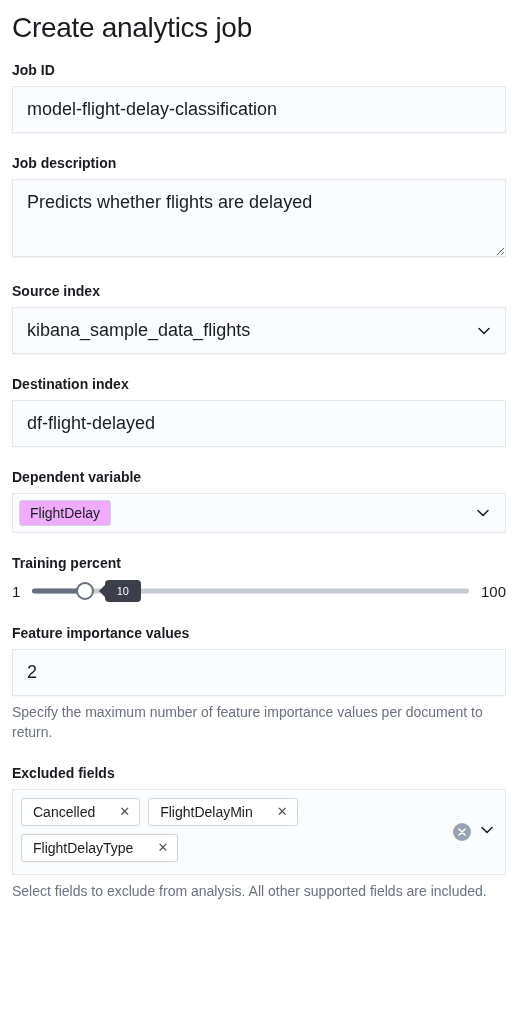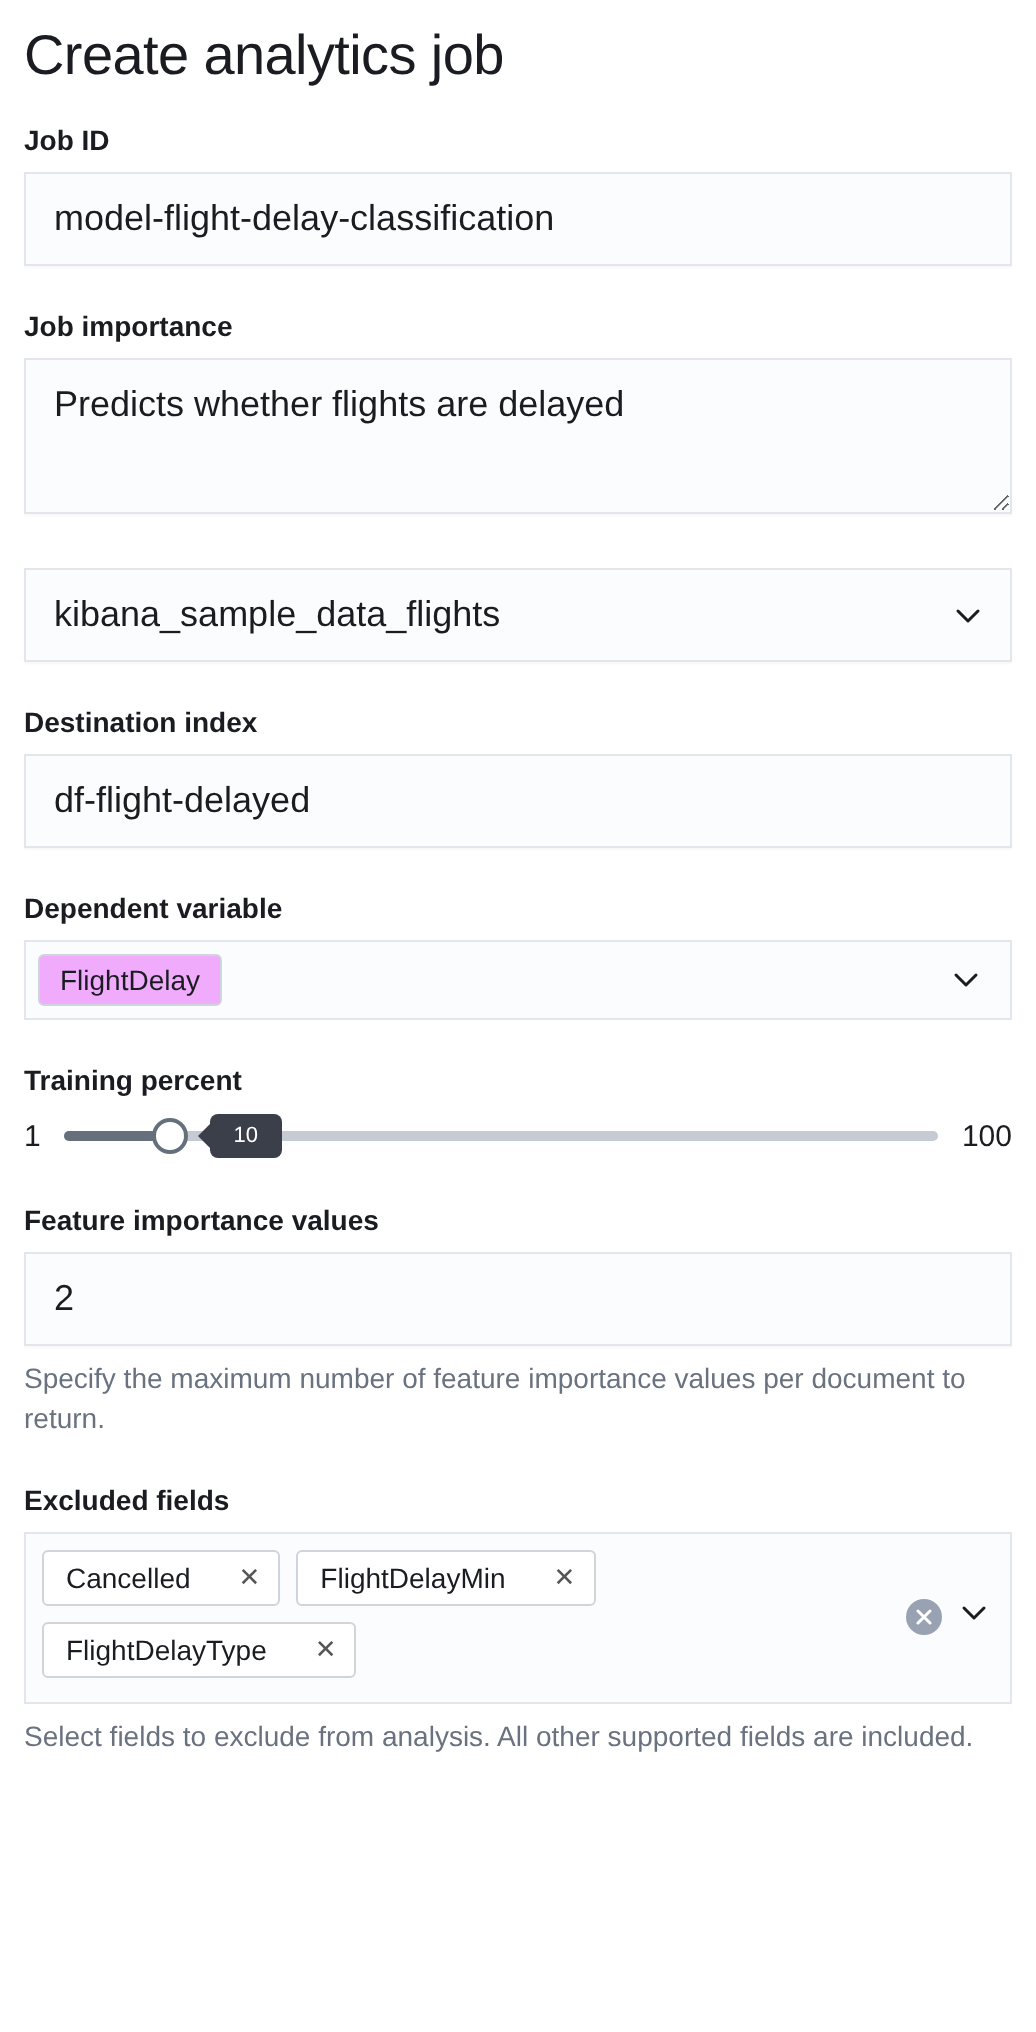--- a/index.html
+++ b/index.html
@@ -86,25 +86,26 @@
 <body>
 
 <h1>Create analytics job</h1>
 
 <div class="field">
   <label class="label">Job ID</label>
   <input type="text" class="input-text" value="model-flight-delay-classification" style="">
 </div>
 
 <div class="field">
-  <label class="label">Job importance</label>
+  <label class="label">Job description</label>
   <textarea class="textarea" style="">Predicts whether flights are delayed</textarea>
 </div>
 
 <div class="field">
+  <label class="label">Source index</label>
   <div class="select-wrap">
     <div class="select">kibana_sample_data_flights</div>
     <span class="chevron">
       <svg viewBox="0 0 16 16">
           <path d="M3 5.5 L8 10.5 L13 5.5" stroke="#1a1c21" stroke-width="1.5" fill="none" stroke-linecap="round" stroke-linejoin="round"></path>
         </svg>
     </span>
   </div>
 </div>
 

